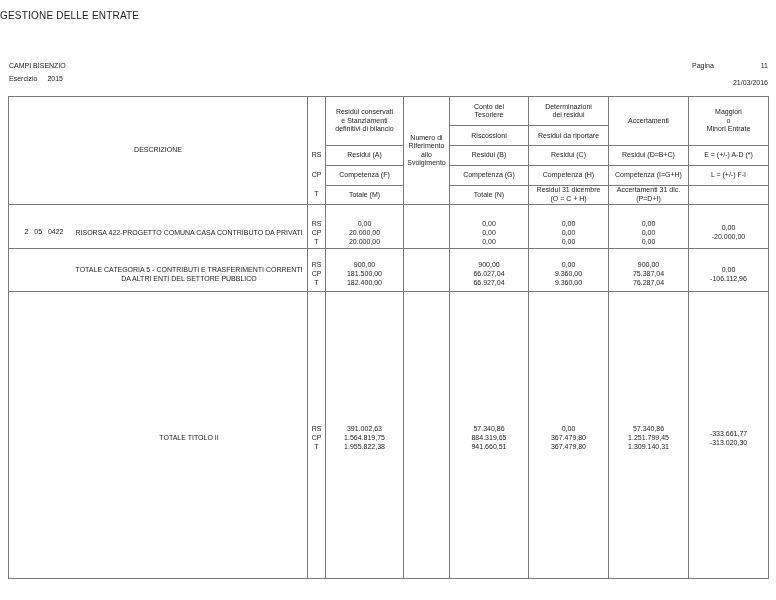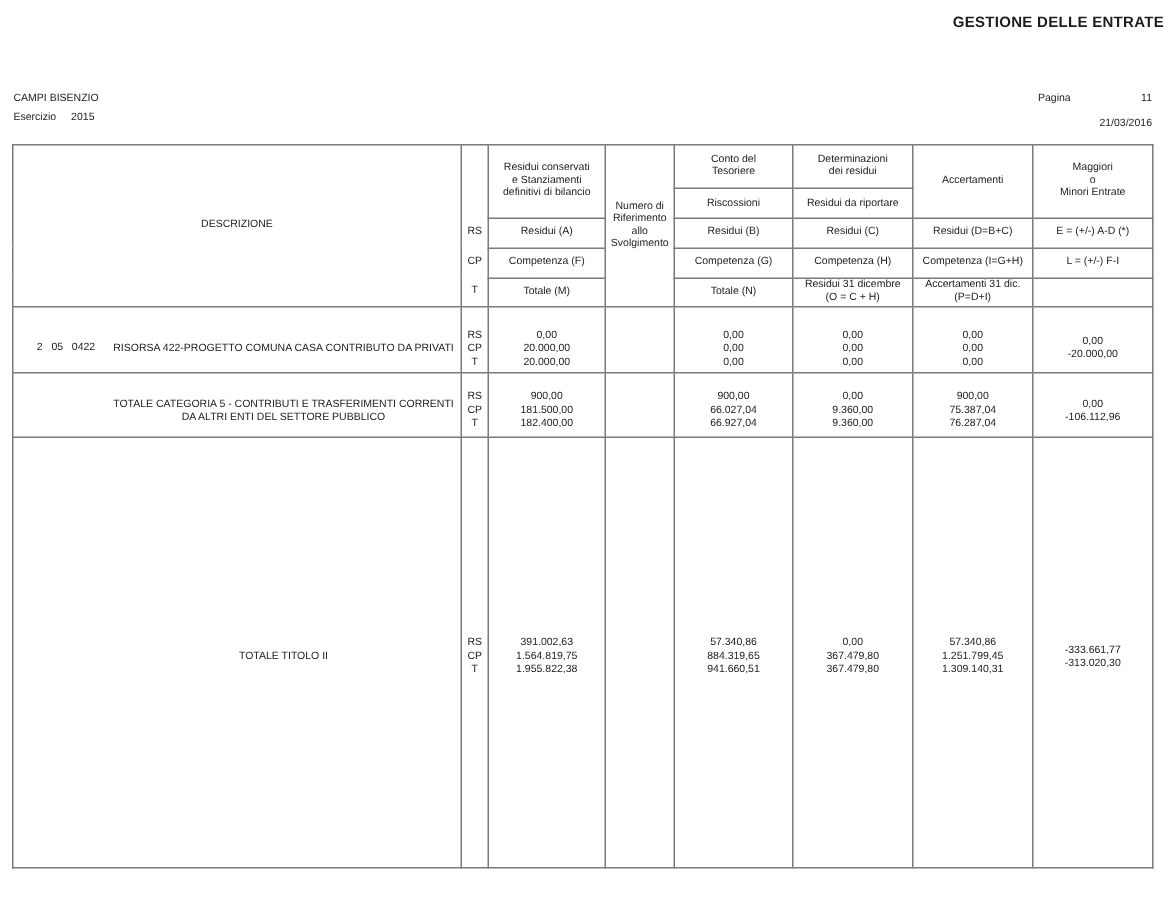--- a/index.html
+++ b/index.html
@@ -9,23 +9,23 @@
     width: 776px;
     height: 600px;
     background: #ffffff;
     font-family: "Liberation Sans", "DejaVu Sans", sans-serif;
     color: #1c1c1c;
     overflow: hidden;
   }
   .title {
     position: absolute;
     top: 10px; left: 0; right: 0;
-    text-align: right;
+    text-align: left;
     font-size: 10px;
-    font-weight: bold;
+    font-weight: normal;
     letter-spacing: 0.2px;
   }
   .meta-left {
     position: absolute;
     left: 9px; top: 62px;
     font-size: 7px;
   }
   .meta-left .line2 { margin-top: 6px; }
   .meta-left .year { margin-left: 10px; }
   .meta-right {

